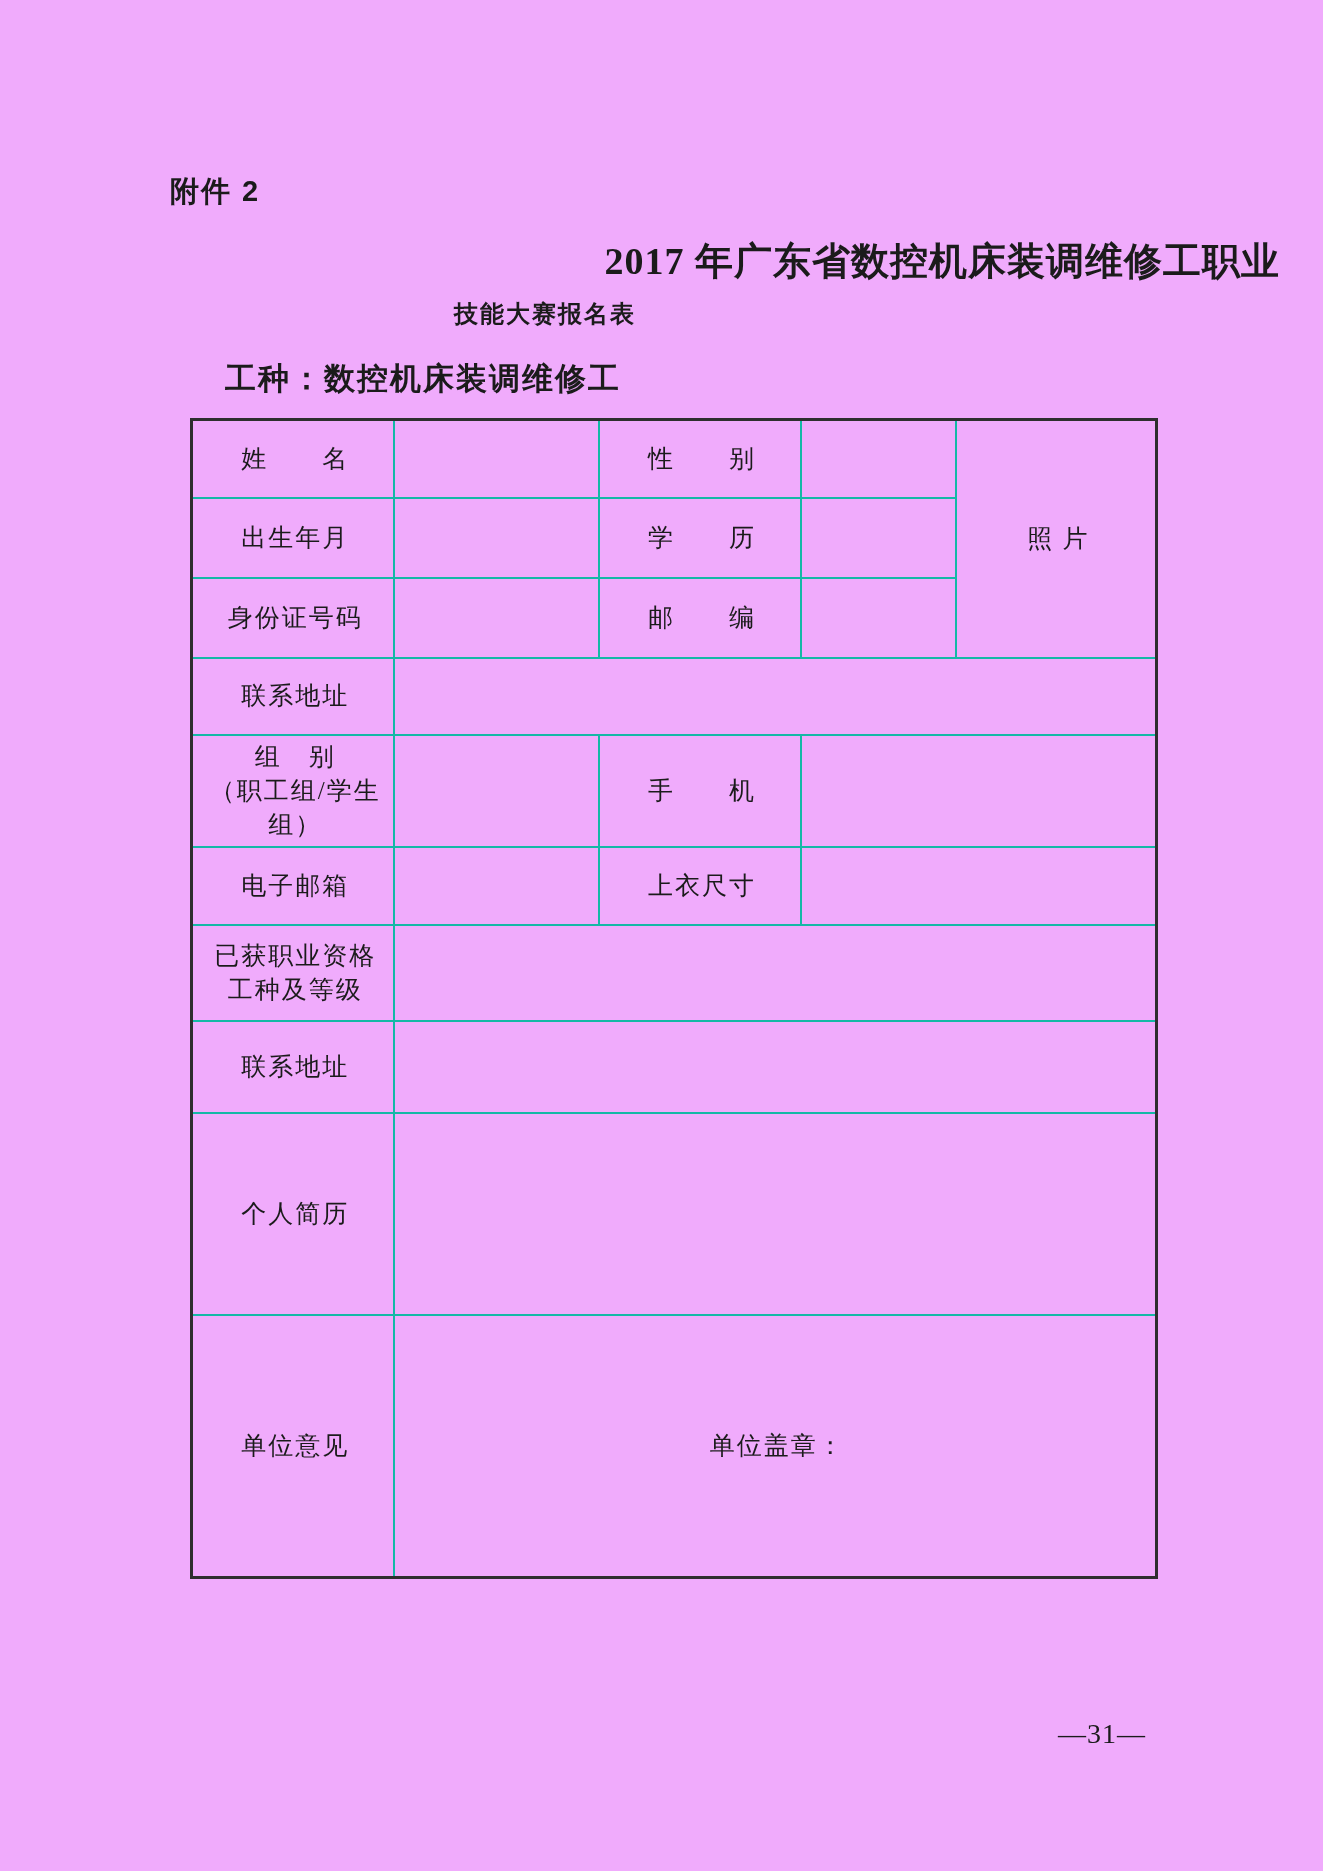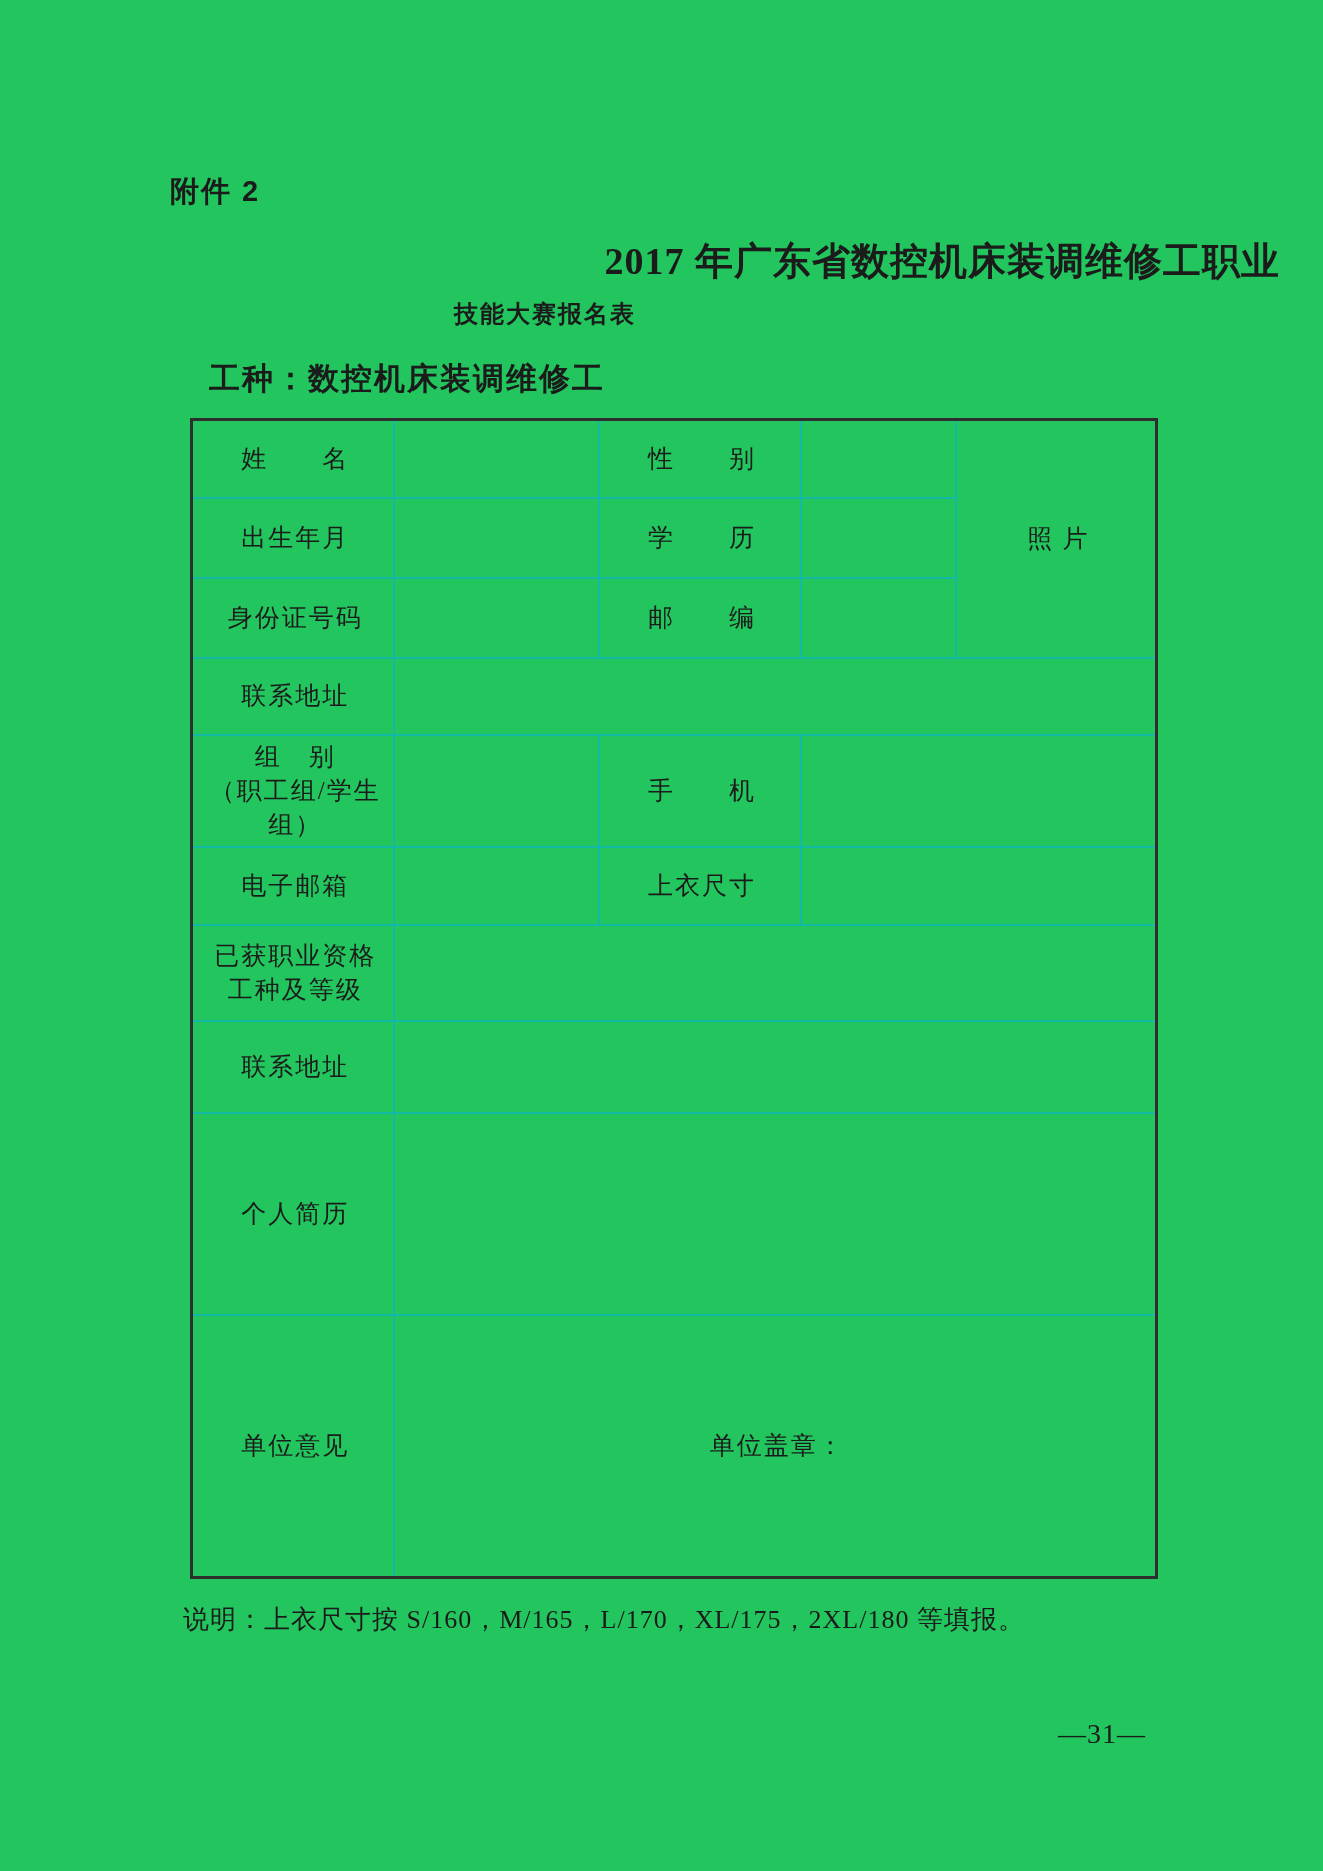--- a/index.html
+++ b/index.html
@@ -10,21 +10,21 @@
   body {
     width: 1323px;
     height: 1871px;
     position: relative;
     font-family: "Liberation Serif", "DejaVu Serif", serif;
     color: #1b1b1b;
   }
   .page {
     position: absolute;
     inset: 0;
-    background: #22c55e;
+    background: #f0abfc;
   }
   .attachment {
     position: absolute;
     left: 170px;
     top: 172px;
     font-family: "Liberation Sans", "DejaVu Sans", sans-serif;
     font-weight: bold;
     font-size: 29px;
     letter-spacing: 2px;
   }
@@ -43,21 +43,21 @@
     top: 298px;
     left: 0;
     width: 1090px;
     text-align: center;
     font-size: 24px;
     font-weight: bold;
     letter-spacing: 2px;
   }
   .trade-heading {
     position: absolute;
-    left: 209px;
+    left: 225px;
     top: 358px;
     font-size: 31px;
     font-weight: bold;
     letter-spacing: 2px;
   }
   table.form {
     position: absolute;
     left: 190px;
     top: 418px;
     width: 965px;
@@ -187,17 +187,16 @@
       <td colspan="4"></td>
     </tr>
 
     <tr class="r10">
       <td>单位意见</td>
       <td class="seal-cell" colspan="4">单位盖章：</td>
     </tr>
   </tbody>
     </table>
 
-  <div class="note">说明：上衣尺寸按 S/160，M/165，L/170，XL/175，2XL/180 等填报。</div>
 
   <div class="page-number">—31—</div>
 
 </div>
 
 </body></html>

